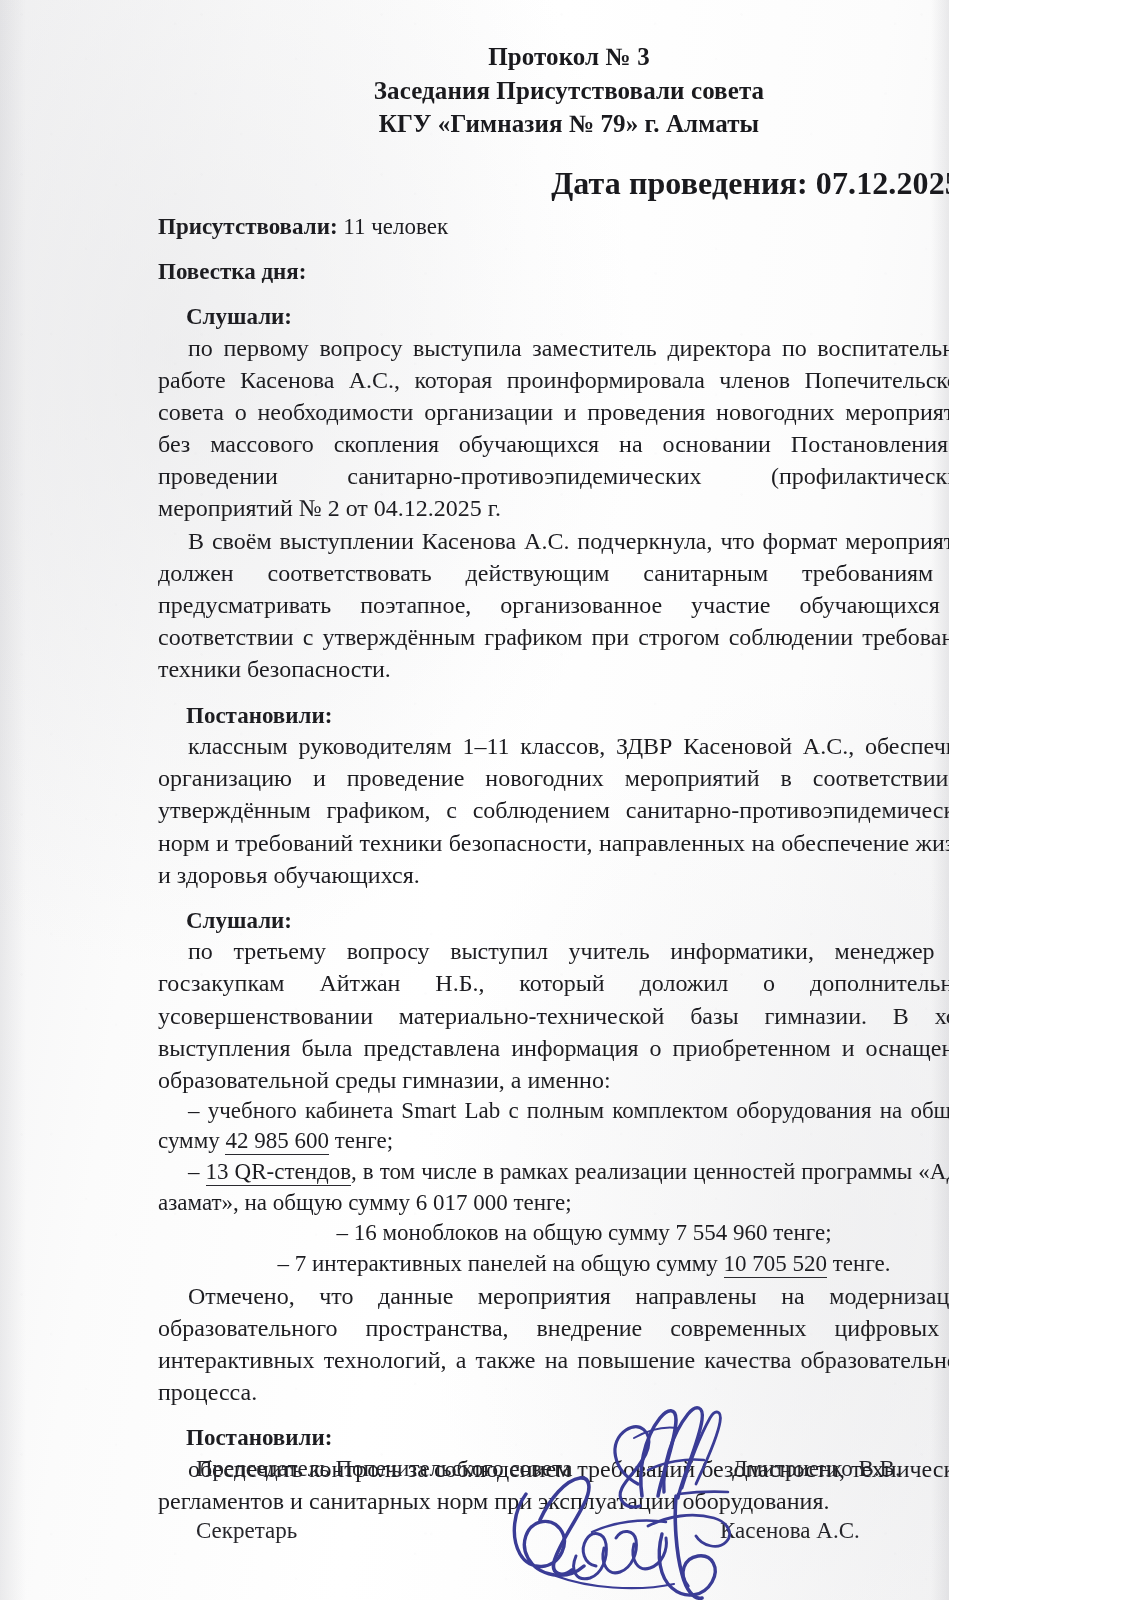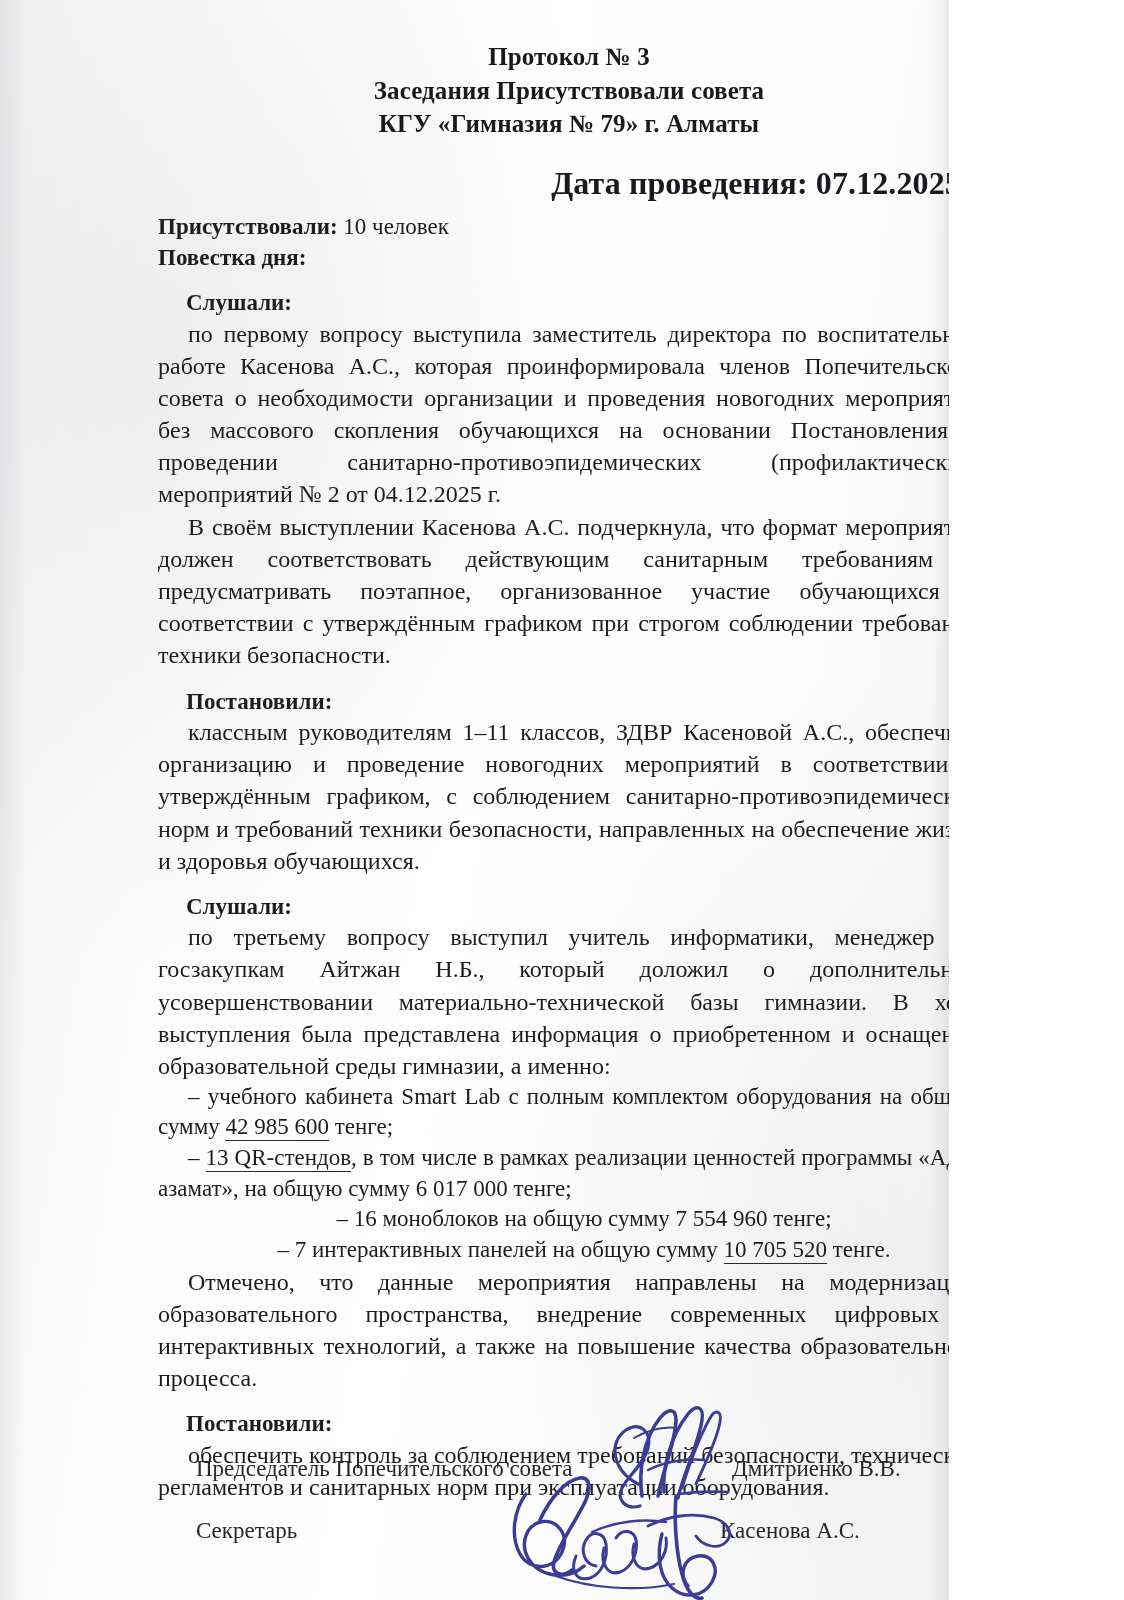--- a/index.html
+++ b/index.html
@@ -89,21 +89,21 @@
     margin-top: 10px;
     font-size: 23px;
     line-height: 1.30;
   }
   .meta-line .lbl { font-weight: bold; }
 
   .agenda-head {
     font-size: 23px;
     font-weight: bold;
     line-height: 1.30;
-    margin-top: 2px;
+    margin-top: 16px;
   }
 
   ol.agenda {
     margin: 4px 0 0 0;
     padding-left: 68px;
     font-size: 23px;
     line-height: 1.33;
   }
   ol.agenda li {
     text-align: justify;
@@ -184,21 +184,21 @@
     <div class="title-block">
       <div class="title-line">Протокол № 3</div>
       <div class="title-line">Заседания Присутствовали совета</div>
       <div class="title-line">КГУ «Гимназия № 79» г. Алматы</div>
     </div>
 
     <div class="date-line">Дата проведения: 07.12.2025г.</div>
 
     <div class="meta-line">
       <span class="lbl">Присутствовали:</span>
-      <span>10 человек</span>
+      <span>11 человек</span>
     </div>
 
     <div class="agenda-head">Повестка дня:</div>
 
 
     <div class="section-head">Слушали:</div>
     <p class="para">по первому вопросу выступила заместитель директора по воспитательной работе Касенова А.С., которая проинформировала членов Попечительского совета о необходимости организации и проведения новогодних мероприятий без массового скопления обучающихся на основании Постановления о проведении санитарно-противоэпидемических (профилактических) мероприятий № 2 от 04.12.2025 г.</p>
     <p class="para tight">В своём выступлении Касенова А.С. подчеркнула, что формат мероприятий должен соответствовать действующим санитарным требованиям и предусматривать поэтапное, организованное участие обучающихся в соответствии с утверждённым графиком при строгом соблюдении требований техники безопасности.</p>
 
     <div class="section-head">Постановили:</div>

